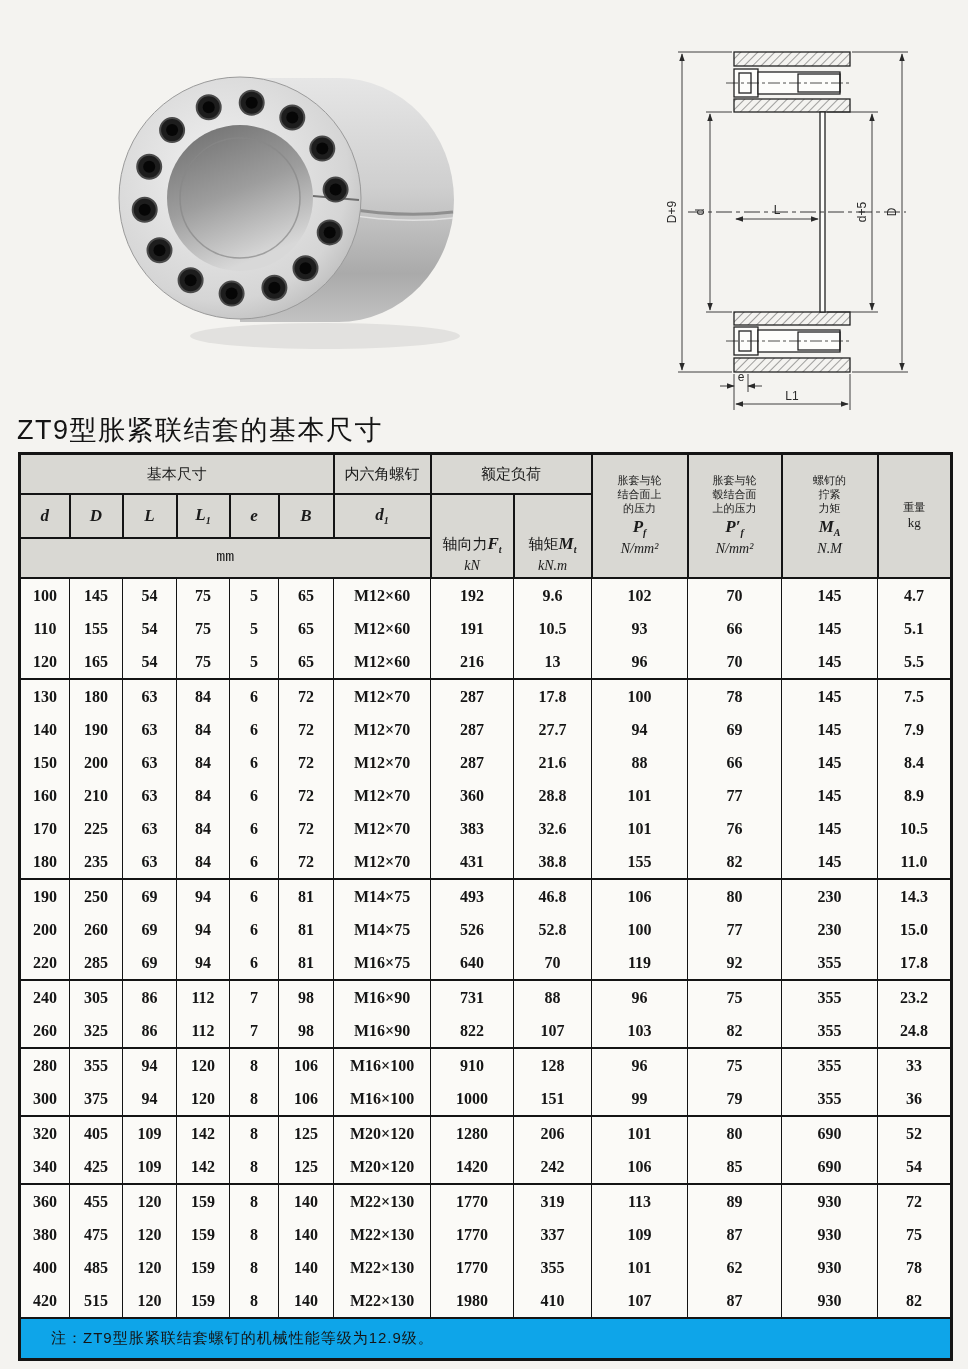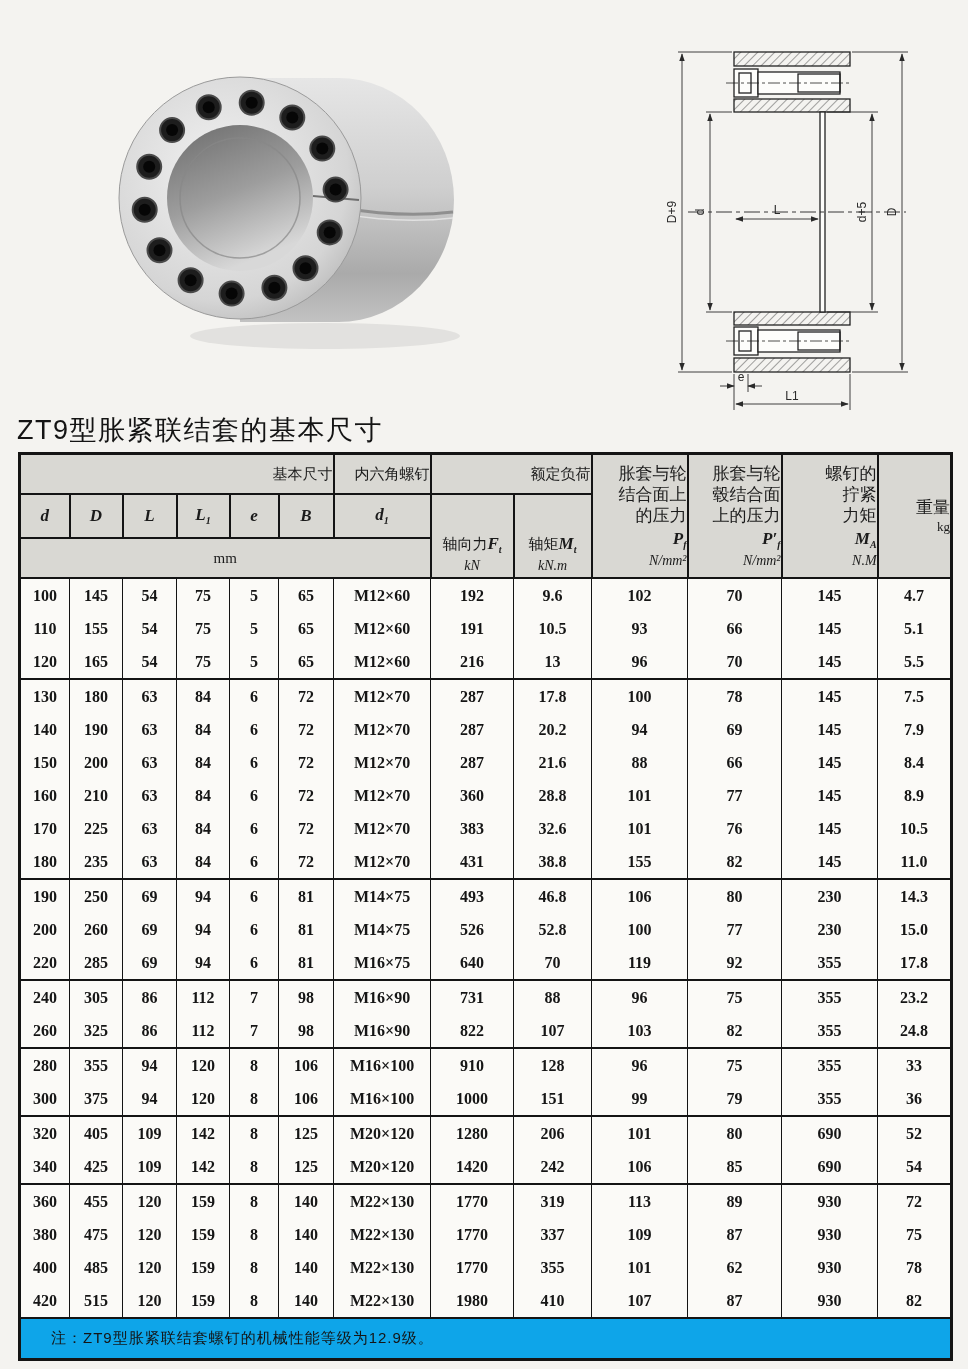--- a/index.html
+++ b/index.html
@@ -21,39 +21,39 @@
   .table-wrap{position:absolute;left:18px;top:452px;}
   table.spec{
     border-collapse:collapse;table-layout:fixed;width:932px;
     background:#fbfaf7;border:3px solid #141414;
   }
   .spec th,.spec td{border:1.6px solid #141414;text-align:center;padding:0;overflow:hidden;}
   .spec thead th{
     background:#d9d8d3;font-weight:normal;font-size:15px;color:#1b1b1b;
     border-width:2px;line-height:1.25;
   }
-  .spec thead tr.r1 th{height:38px;text-align:right;}
+  .spec thead tr.r1 th{height:38px;}
   .spec thead tr.r2 th{height:42px;}
   .spec thead tr.r3 th{height:38px;}
   .spec tbody td{
     font-family:"Liberation Serif", serif;font-weight:bold;font-size:16px;
     height:33px;border-top:none;border-bottom:none;
   }
   .spec tbody tr.grp td{border-top:2.6px solid #141414;}
   .spec tfoot td{
     border:2.6px solid #141414;background:#0ea5e9;
     text-align:left;font-size:15px;padding:10px 0 10px 30px;letter-spacing:1px;
   }
   .sym{font-family:"Liberation Serif", serif;font-style:italic;font-weight:bold;font-size:17px;}
   .sym sub,.loadline sub{font-size:10px;font-style:italic;font-family:"Liberation Serif", serif;}
   .unit{font-family:"Liberation Serif", serif;font-style:italic;font-weight:normal;font-size:14px;display:block;}
   .unit.roman{font-style:normal;font-size:13px;}
-  .tall .zh{display:block;font-size:17px;}
+  .tall .zh{display:block;font-size:11px;}
   .tall .symline{display:block;margin-top:1px;}
-  .mm-cell{font-family:Liberation Serif, serif;font-weight:bold;font-size:16px;}
+  .mm-cell{font-family:Liberation Mono, monospace;font-weight:bold;font-size:16px;}
   .loadline{display:block;font-size:15px;margin-top:36px;}
   
   .dimtxt{font-family:"Liberation Sans", sans-serif;font-size:12px;fill:#2a2a2a;}
 </style>
 </head>
 <body>
 
 <div class="photo-wrap">
   <svg width="375" height="340" viewBox="0 0 375 340">
     <defs>
@@ -323,21 +323,21 @@
         </tr>
         <tr>
           <td>140</td>
           <td>190</td>
           <td>63</td>
           <td>84</td>
           <td>6</td>
           <td>72</td>
           <td>M12×70</td>
           <td>287</td>
-          <td>20.2</td>
+          <td>27.7</td>
           <td>94</td>
           <td>69</td>
           <td>145</td>
           <td>7.9</td>
         </tr>
         <tr>
           <td>150</td>
           <td>200</td>
           <td>63</td>
           <td>84</td>

